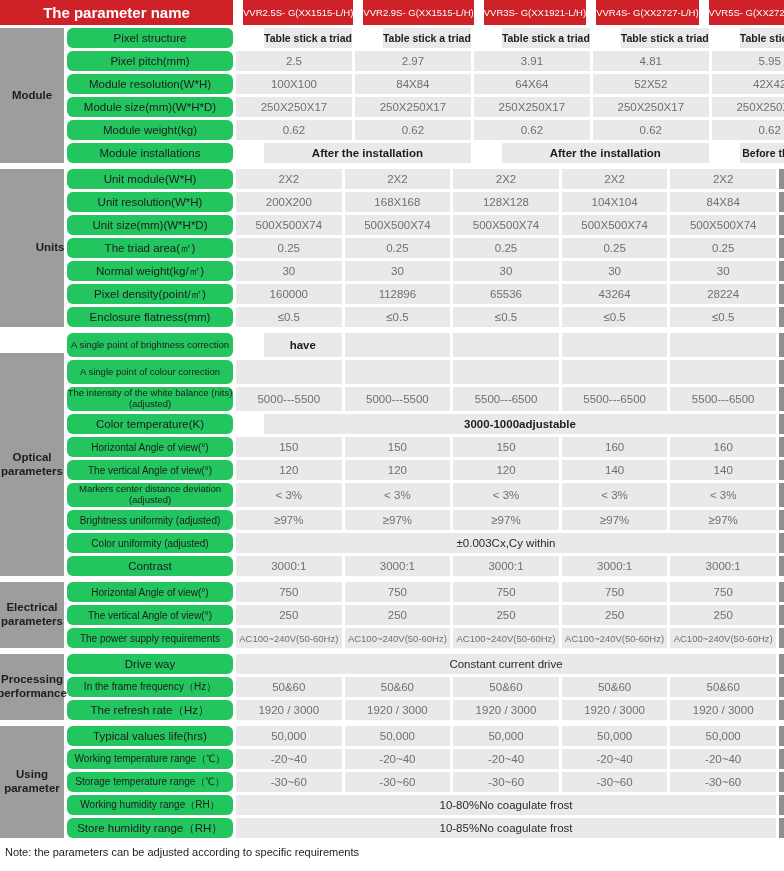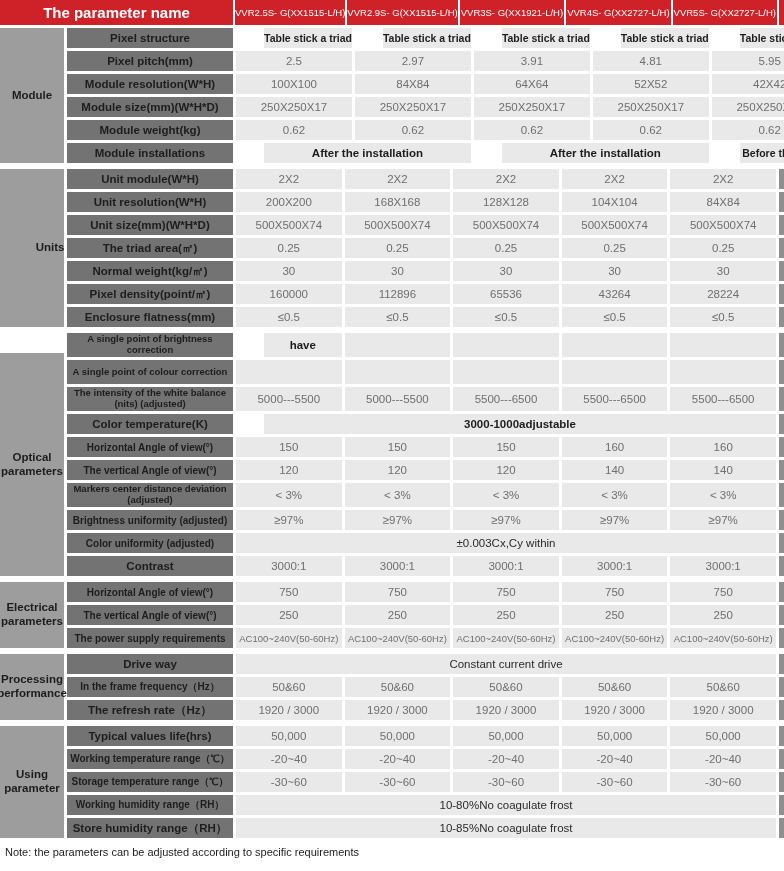--- a/index.html
+++ b/index.html
@@ -1,30 +1,30 @@
 <!DOCTYPE html>
 <html><head>
 <meta charset="utf-8">
 <style>
   html,body{margin:0;padding:0;background:#ffffff;}
   body{width:784px;font-family:"Liberation Sans",sans-serif;-webkit-font-smoothing:antialiased;}
   .page{width:784px;background:#ffffff;}
 
   
-  .header{display:grid;grid-template-columns:233px repeat(5,1fr) 5px;column-gap:2px;background:#ffffff;height:25px;}
+  .header{display:grid;grid-template-columns:233px repeat(5,1fr) 5px;column-gap:10px;background:#ffffff;height:25px;}
   .h-title{background:#cf2128;color:#ffffff;font-weight:bold;font-size:15px;display:flex;align-items:center;justify-content:center;}
   .h-col{background:#cf2128;color:#ffffff;font-size:9.5px;display:flex;align-items:center;justify-content:center;white-space:nowrap;}
   .h-edge{background:#cf2128;}
 
   
   .section{display:grid;grid-template-columns:64px 166px repeat(5,1fr) 5px;gap:3px;margin-top:3px;}
   .section + .section{margin-top:6px;}
   .cell{display:flex;align-items:center;justify-content:center;min-height:20px;}
   .group-cell{background:#9d9d9d;color:#1d1d1d;font-weight:bold;font-size:11.5px;text-align:center;line-height:1.2;}
-  .label-cell{background:#737373;color:#1d1d1d;font-weight:bold;font-size:11.5px;white-space:nowrap;overflow:visible;}
+  .label-cell{background:#22c55e;color:#1d1d1d;font-weight:normal;font-size:11.5px;white-space:nowrap;overflow:visible;border-radius:6px;}
   .label-cell.tight{font-size:10px;}
   .label-cell.label-small{font-size:9.5px;white-space:normal;text-align:center;line-height:1.15;min-height:24px;}
   .data-cell{background:#e9e9e9;color:#6f6f6f;font-size:11.5px;white-space:nowrap;}
   .data-cell.bold{color:#1d1d1d;font-weight:bold;margin-left:28px;}
   .data-cell.fit{font-size:10.5px;}
   .data-cell.dark{color:#2b2b2b;}
   .data-cell.small-val{font-size:9.5px;}
   .edge{background:#8f8f8f;}
 
   .note{font-weight:normal;font-size:11px;color:#1d1d1d;padding:8px 17px 6px 5px;background:#ffffff;}

